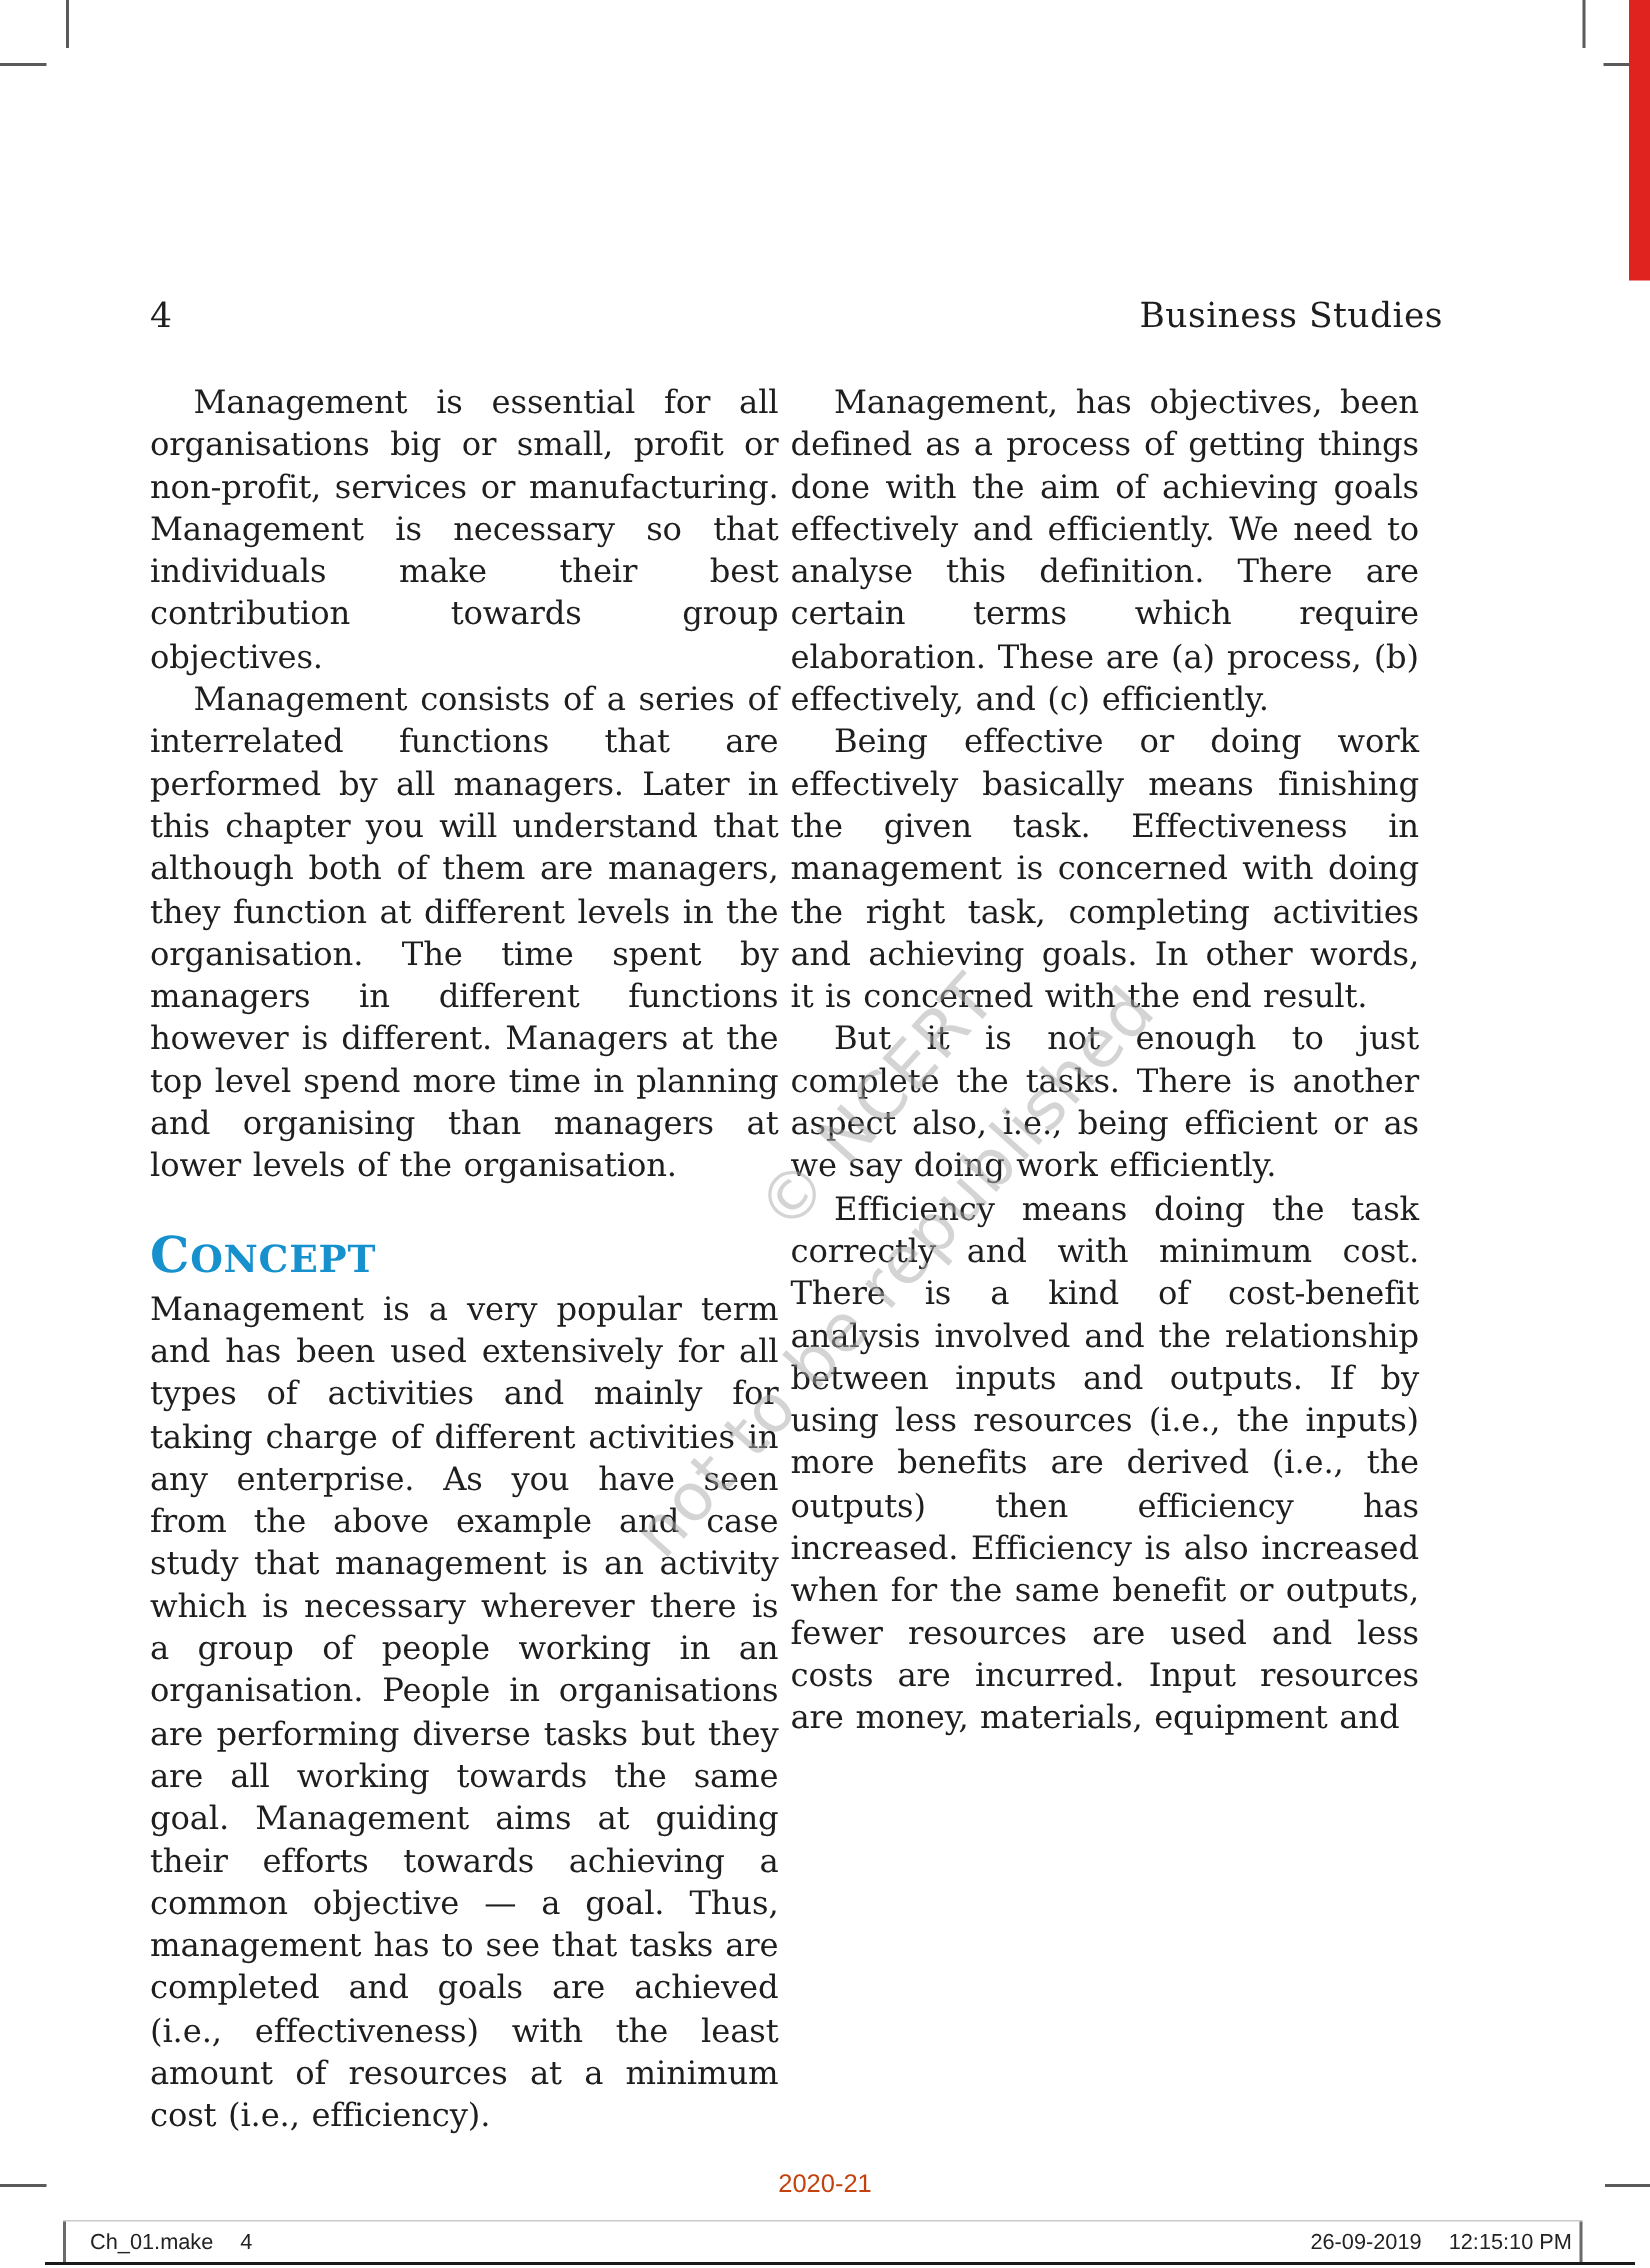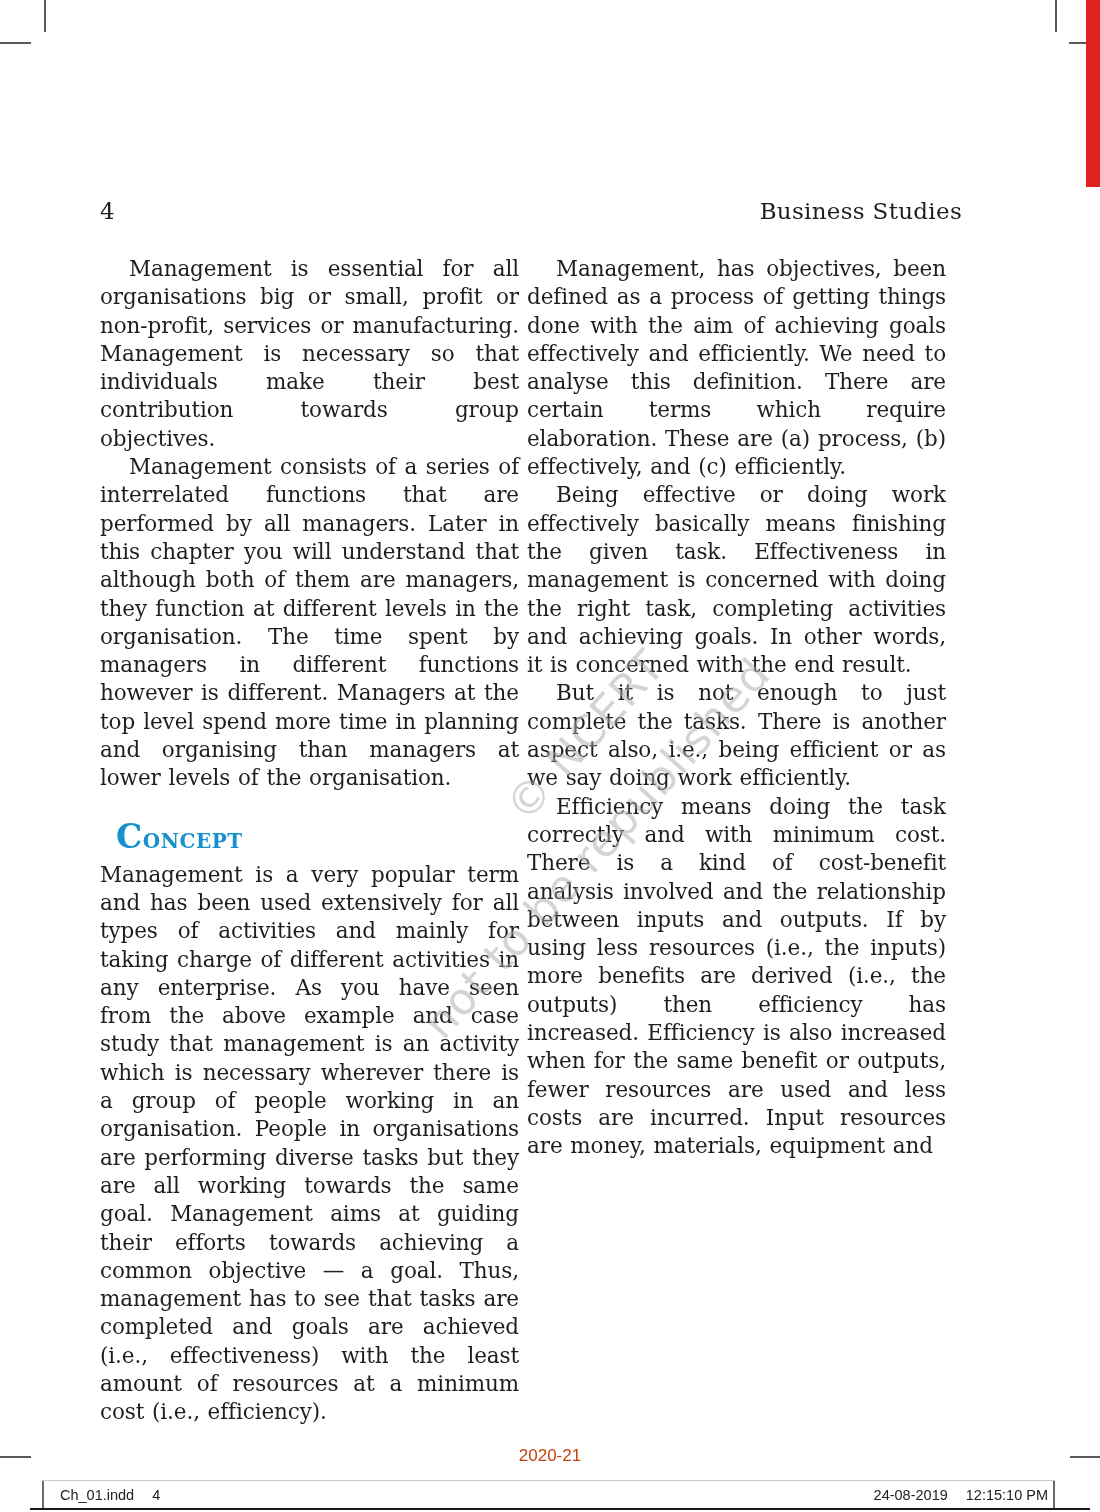--- a/index.html
+++ b/index.html
@@ -44,22 +44,22 @@
   .para{
     margin:0;
     font-size:21.5px;
     line-height:28.3px;
     text-align:justify;
     letter-spacing:-0.1px;
     word-spacing:1px;
   }
   .para.indent{text-indent:29px;}
   .concept{
-    margin:27px 0 3px 16px;
-    font-size:20px;
+    margin:27px 0 3px 0;
+    font-size:25px;
     font-weight:bold;
     color:var(--heading_blue,#1791ce);
     text-transform:uppercase;
     letter-spacing:0.5px;
     line-height:34px;
   }
   .concept::first-letter{font-size:33px;}
   
   .watermark{
     position:absolute;left:315px;top:570px;width:520px;height:480px;
@@ -127,21 +127,21 @@
   <span class="wm1">© NCERT</span>
   <span class="wm2">not to be republished</span>
 </div>
 
 <div class="year">2020-21</div>
 <div class="imprint-rule"></div>
 <span class="tick left"></span>
 <span class="tick right"></span>
 <div class="imprint">
   <span class="grp">
-    <span>Ch_01.indd</span>
+    <span>Ch_01.make</span>
     <span>4</span>
   </span>
   <span class="grp">
-    <span>24-08-2019</span>
+    <span>26-09-2019</span>
     <span>12:15:10 PM</span>
   </span>
 </div>
 <div class="bottom-rule"></div>
 
 </body></html>

